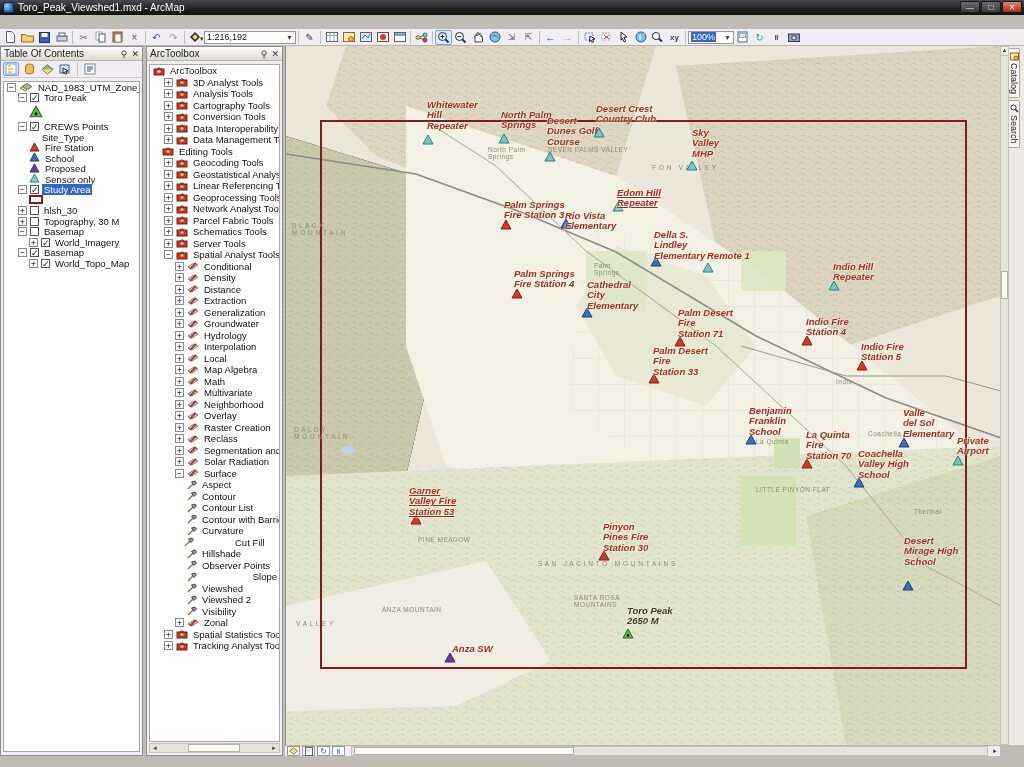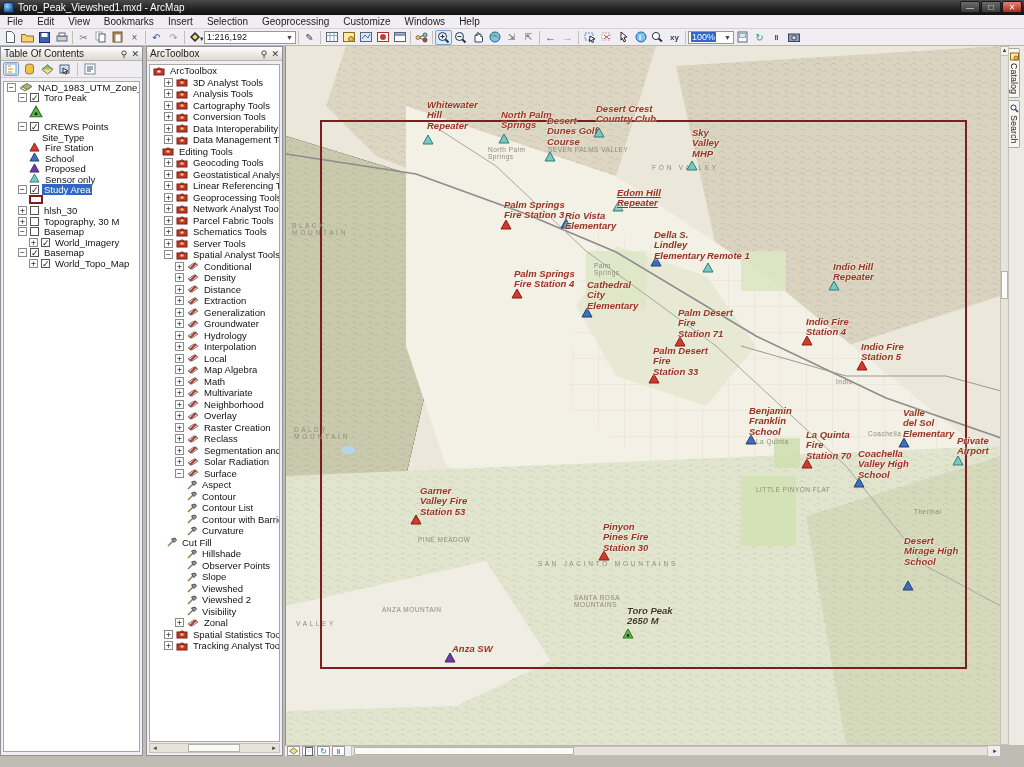--- a/index.html
+++ b/index.html
@@ -96,32 +96,20 @@
   <div class="titlebar">
     <span class="appicon"></span>
     <span>Toro_Peak_Viewshed1.mxd - ArcMap</span>
     <span class="win-btns" id="win-btns">
         <span class="win-btn">—</span>
         <span class="win-btn">□</span>
         <span class="win-btn close">✕</span>
       </span>
   </div>
 
-  <div class="menubar" id="menubar">
-      <span class="menu-item">File</span>
-      <span class="menu-item">Edit</span>
-      <span class="menu-item">View</span>
-      <span class="menu-item">Bookmarks</span>
-      <span class="menu-item">Insert</span>
-      <span class="menu-item">Selection</span>
-      <span class="menu-item">Geoprocessing</span>
-      <span class="menu-item">Customize</span>
-      <span class="menu-item">Windows</span>
-      <span class="menu-item">Help</span>
-    </div>
 
   <div class="toolbar" id="toolbar">
       <span class="tb-btn">
         <span style="display: inline-flex; align-items: center;">
           <svg width="11" height="12">
             <path d="M1.5 .5h5l3 3v8h-8z" fill="#fff" stroke="#56606b"></path>
           </svg>
         </span>
       </span>
       <span class="tb-btn">
@@ -960,21 +948,21 @@
         </div>
         <div class="tree-row" style="padding-left: 36px;">
           <span class="sym sym" style="display: inline-flex; align-items: center;">
             <svg width="11" height="10">
               <path d="M2 9 L7 4" stroke="#9a7b52" stroke-width="1.6"></path>
               <path d="M5.5 2 l3.5-1 1.5 2 -2.5 2.5z" fill="#8f98a3" stroke="#4a525c"></path>
             </svg>
           </span>
           <span class="tree-label">Curvature</span>
         </div>
-        <div class="tree-row" style="padding-left: 16px;">
+        <div class="tree-row" style="padding-left: 33px; gap: 36px;">
           <span class="sym sym" style="display: inline-flex; align-items: center;">
             <svg width="11" height="10">
               <path d="M2 9 L7 4" stroke="#9a7b52" stroke-width="1.6"></path>
               <path d="M5.5 2 l3.5-1 1.5 2 -2.5 2.5z" fill="#8f98a3" stroke="#4a525c"></path>
             </svg>
           </span>
           <span class="tree-label">Cut Fill</span>
         </div>
         <div class="tree-row" style="padding-left: 36px;">
           <span class="sym sym" style="display: inline-flex; align-items: center;">
@@ -987,21 +975,21 @@
         </div>
         <div class="tree-row" style="padding-left: 36px;">
           <span class="sym sym" style="display: inline-flex; align-items: center;">
             <svg width="11" height="10">
               <path d="M2 9 L7 4" stroke="#9a7b52" stroke-width="1.6"></path>
               <path d="M5.5 2 l3.5-1 1.5 2 -2.5 2.5z" fill="#8f98a3" stroke="#4a525c"></path>
             </svg>
           </span>
           <span class="tree-label">Observer Points</span>
         </div>
-        <div class="tree-row" style="padding-left: 36px;">
+        <div class="tree-row" style="padding-left: 36px; justify-content: space-between;">
           <span class="sym sym" style="display: inline-flex; align-items: center;">
             <svg width="11" height="10">
               <path d="M2 9 L7 4" stroke="#9a7b52" stroke-width="1.6"></path>
               <path d="M5.5 2 l3.5-1 1.5 2 -2.5 2.5z" fill="#8f98a3" stroke="#4a525c"></path>
             </svg>
           </span>
           <span class="tree-label">Slope</span>
         </div>
         <div class="tree-row" style="padding-left: 36px;">
           <span class="sym sym" style="display: inline-flex; align-items: center;">
@@ -1243,21 +1231,21 @@
 del Sol
 Elementary</div>
       <div class="marker" style="left: 672px; top: 415px;"><svg width="12" height="11" viewBox="0 0 12 11">
           <path d="M6 1 L11 10 L1 10 Z" fill="#7cc7c0" stroke="#2e7d78" stroke-width="1"></path>
         </svg></div>
       <div class="mlabel" style="left: 671px; top: 390px;">Private
 Airport</div>
       <div class="marker" style="left: 130px; top: 474px;"><svg width="12" height="11" viewBox="0 0 12 11">
           <path d="M6 1 L11 10 L1 10 Z" fill="#d03b2f" stroke="#8b1a10" stroke-width="1"></path>
         </svg></div>
-      <div class="mlabel" style="left: 134px; top: 440px;">Garner
+      <div class="mlabel" style="left: 123px; top: 440px; text-decoration: underline;">Garner
 Valley Fire
 Station 53</div>
       <div class="marker" style="left: 318px; top: 510px;"><svg width="12" height="11" viewBox="0 0 12 11">
           <path d="M6 1 L11 10 L1 10 Z" fill="#d03b2f" stroke="#8b1a10" stroke-width="1"></path>
         </svg></div>
       <div class="mlabel" style="left: 317px; top: 476px;">Pinyon
 Pines Fire
 Station 30</div>
       <div class="marker" style="left: 622px; top: 540px;"><svg width="12" height="11" viewBox="0 0 12 11">
           <path d="M6 1 L11 10 L1 10 Z" fill="#3f6fb8" stroke="#1e3f75" stroke-width="1"></path>

